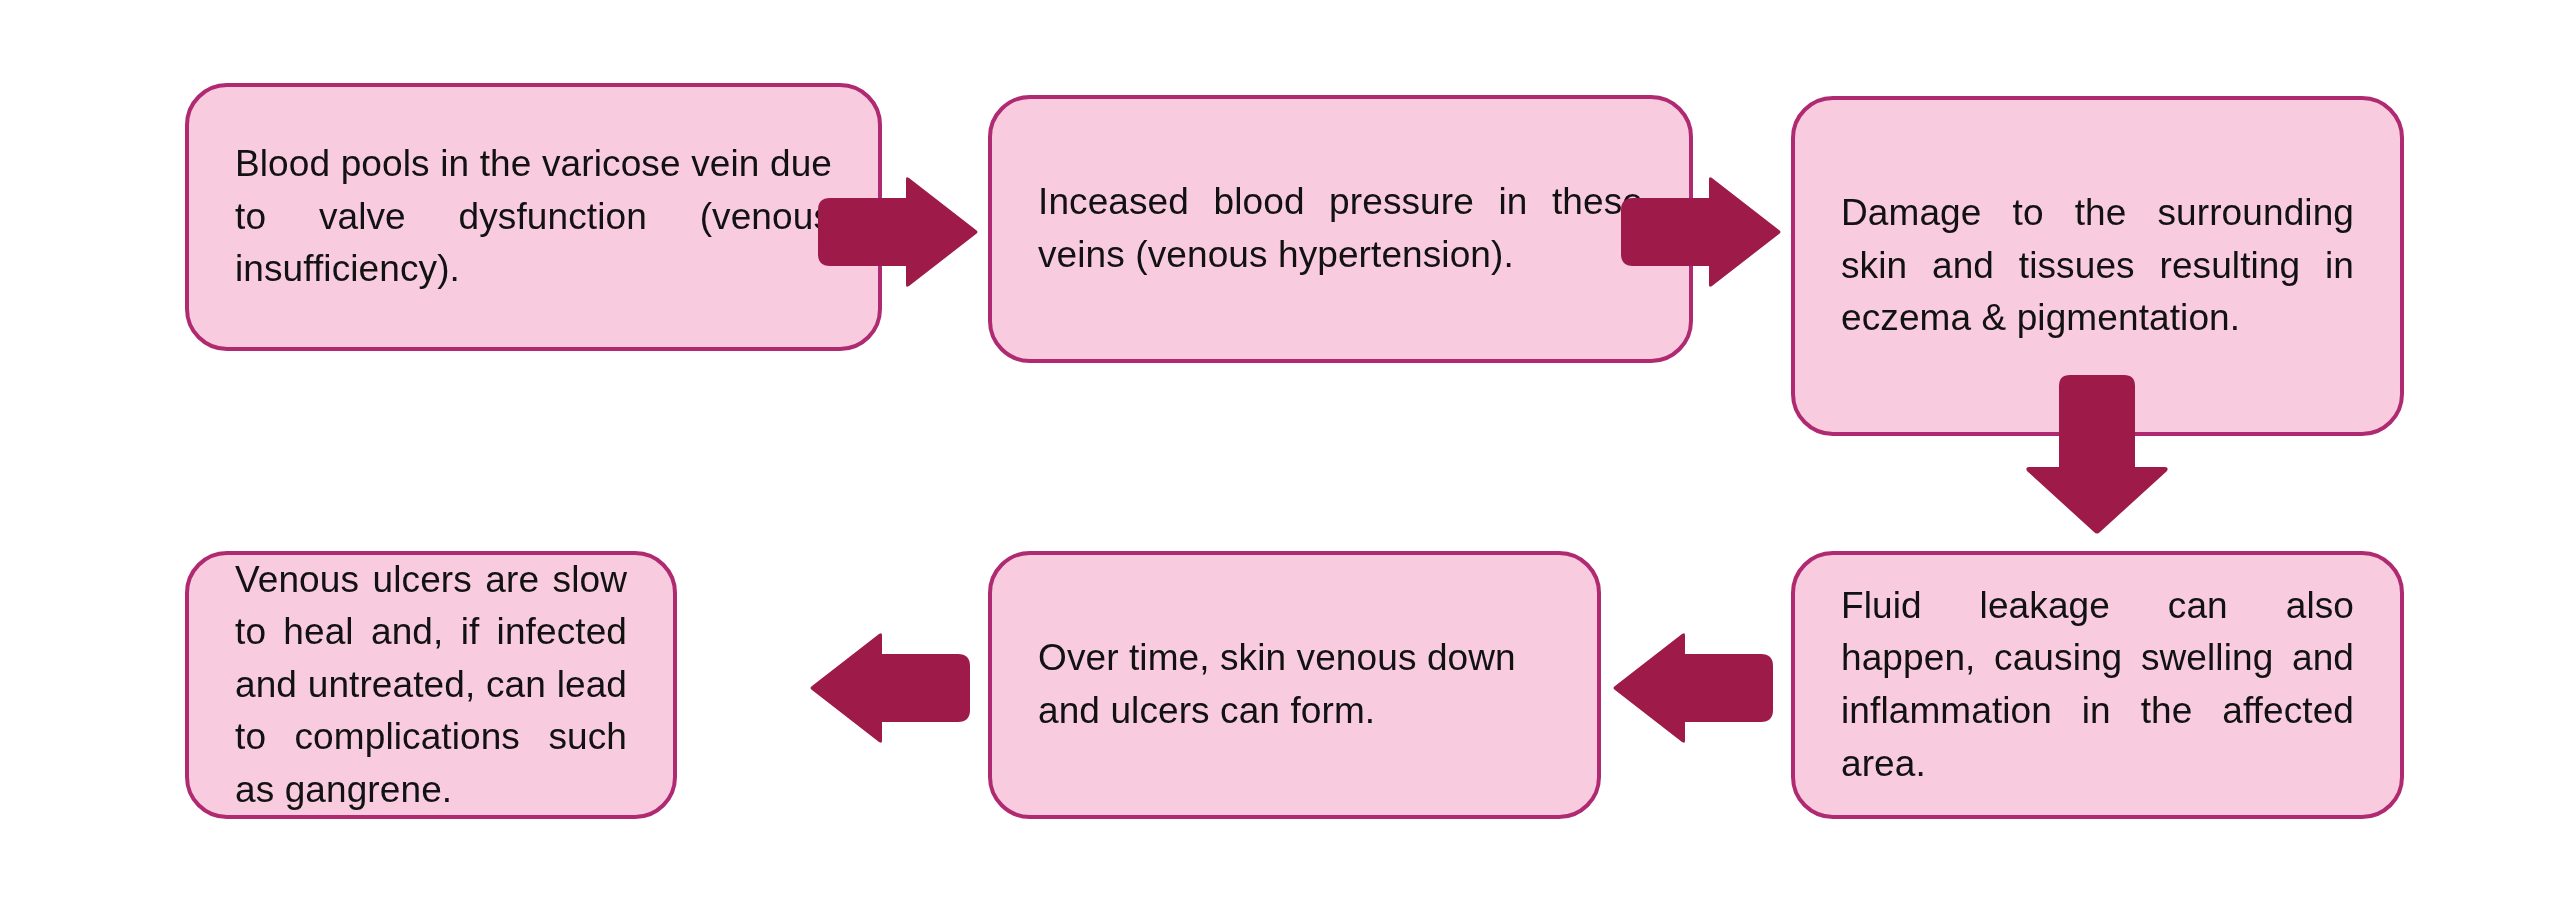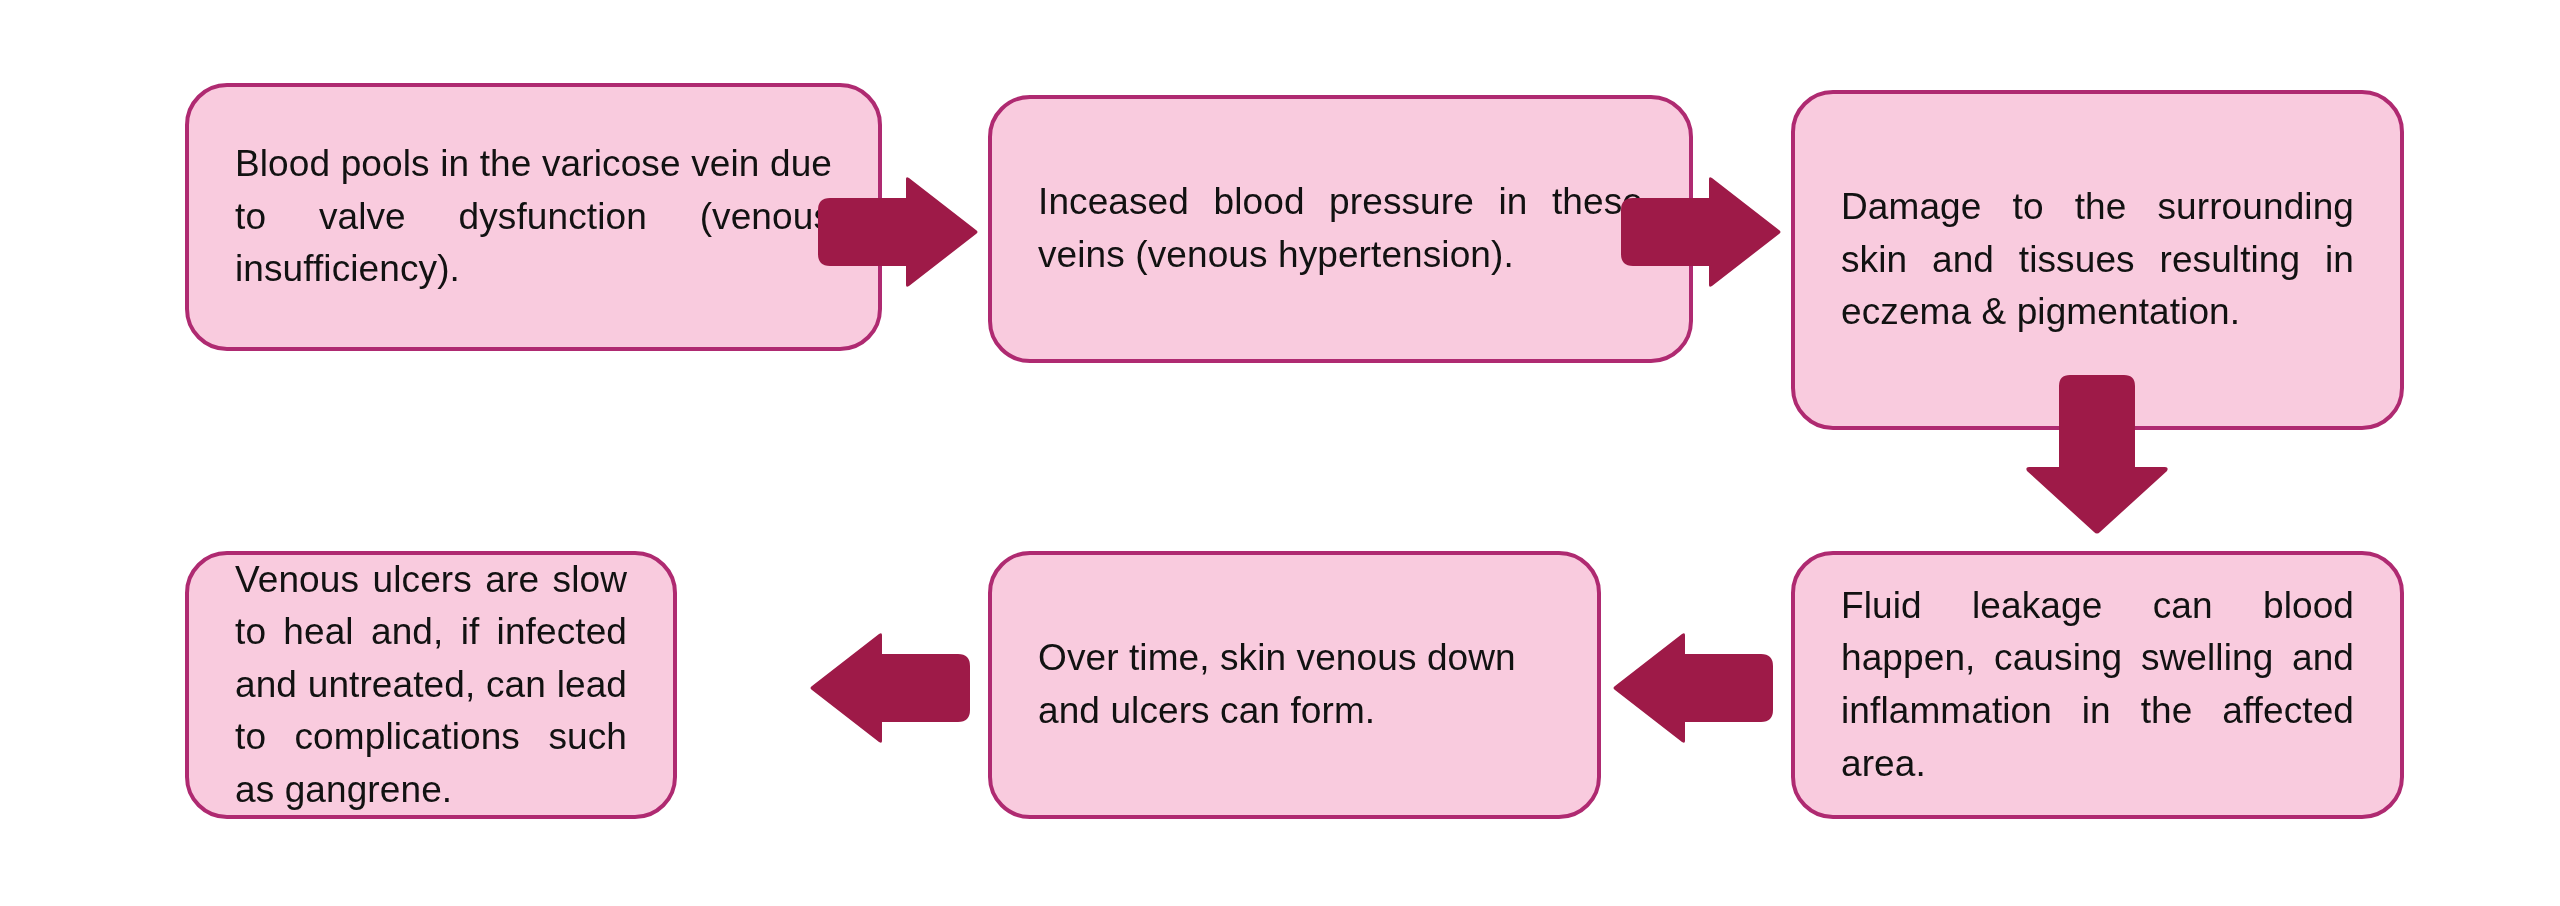--- a/index.html
+++ b/index.html
@@ -44,21 +44,21 @@
     hyphens: none;
     white-space: normal;
   }
   .node.align-left .node-text {
     text-align: left;
   }
 
   
   #node-1 { left: 185px;  top: 83px;  width: 697px; height: 268px; }
   #node-2 { left: 988px;  top: 95px;  width: 705px; height: 268px; }
-  #node-3 { left: 1791px; top: 90px;  width: 613px; height: 340px; }
+  #node-3 { left: 1791px; top: 96px;  width: 613px; height: 340px; }
   #node-4 { left: 1791px; top: 551px; width: 613px; height: 268px; }
   #node-5 { left: 988px;  top: 551px; width: 613px; height: 268px; }
   #node-6 { left: 185px;  top: 551px; width: 492px; height: 268px; }
 
   
   .arrow {
     position: absolute;
     display: block;
   }
   .arrow svg { display: block; width: 100%; height: 100%; }
@@ -98,21 +98,21 @@
     <span class="node-text">Damage to the surrounding skin and tissues resulting in eczema &amp; pigmentation.</span>
   </div>
 
   <div class="arrow" id="arrow-3">
     <svg viewBox="0 0 168 163" xmlns="http://www.w3.org/2000/svg" aria-hidden="true">
       <path d="M46 14 Q46 3 57 3 L111 3 Q122 3 122 14 L122 95 L152 95 Q156 95 154 99 L87 160 Q84 163 81 160 L14 99 Q12 95 16 95 L46 95 Z" fill="#9e1a48"></path>
     </svg>
   </div>
 
   <div class="node" id="node-4">
-    <span class="node-text">Fluid leakage can blood happen, causing swelling and inflammation in the affected area.</span>
+    <span class="node-text">Fluid leakage can also happen, causing swelling and inflammation in the affected area.</span>
   </div>
 
   <div class="arrow" id="arrow-4">
     <svg viewBox="0 0 168 112" xmlns="http://www.w3.org/2000/svg" aria-hidden="true">
       <path d="M160 34 Q160 22 148 22 L72 22 L72 3 Q72 0 69 2 L2 54 Q-1 56 2 58 L69 110 Q72 112 72 109 L72 90 L148 90 Q160 90 160 78 Z" fill="#9e1a48"></path>
     </svg>
   </div>
 
   <div class="node align-left" id="node-5">
     <span class="node-text">Over time, skin venous down and ulcers can form.</span>

